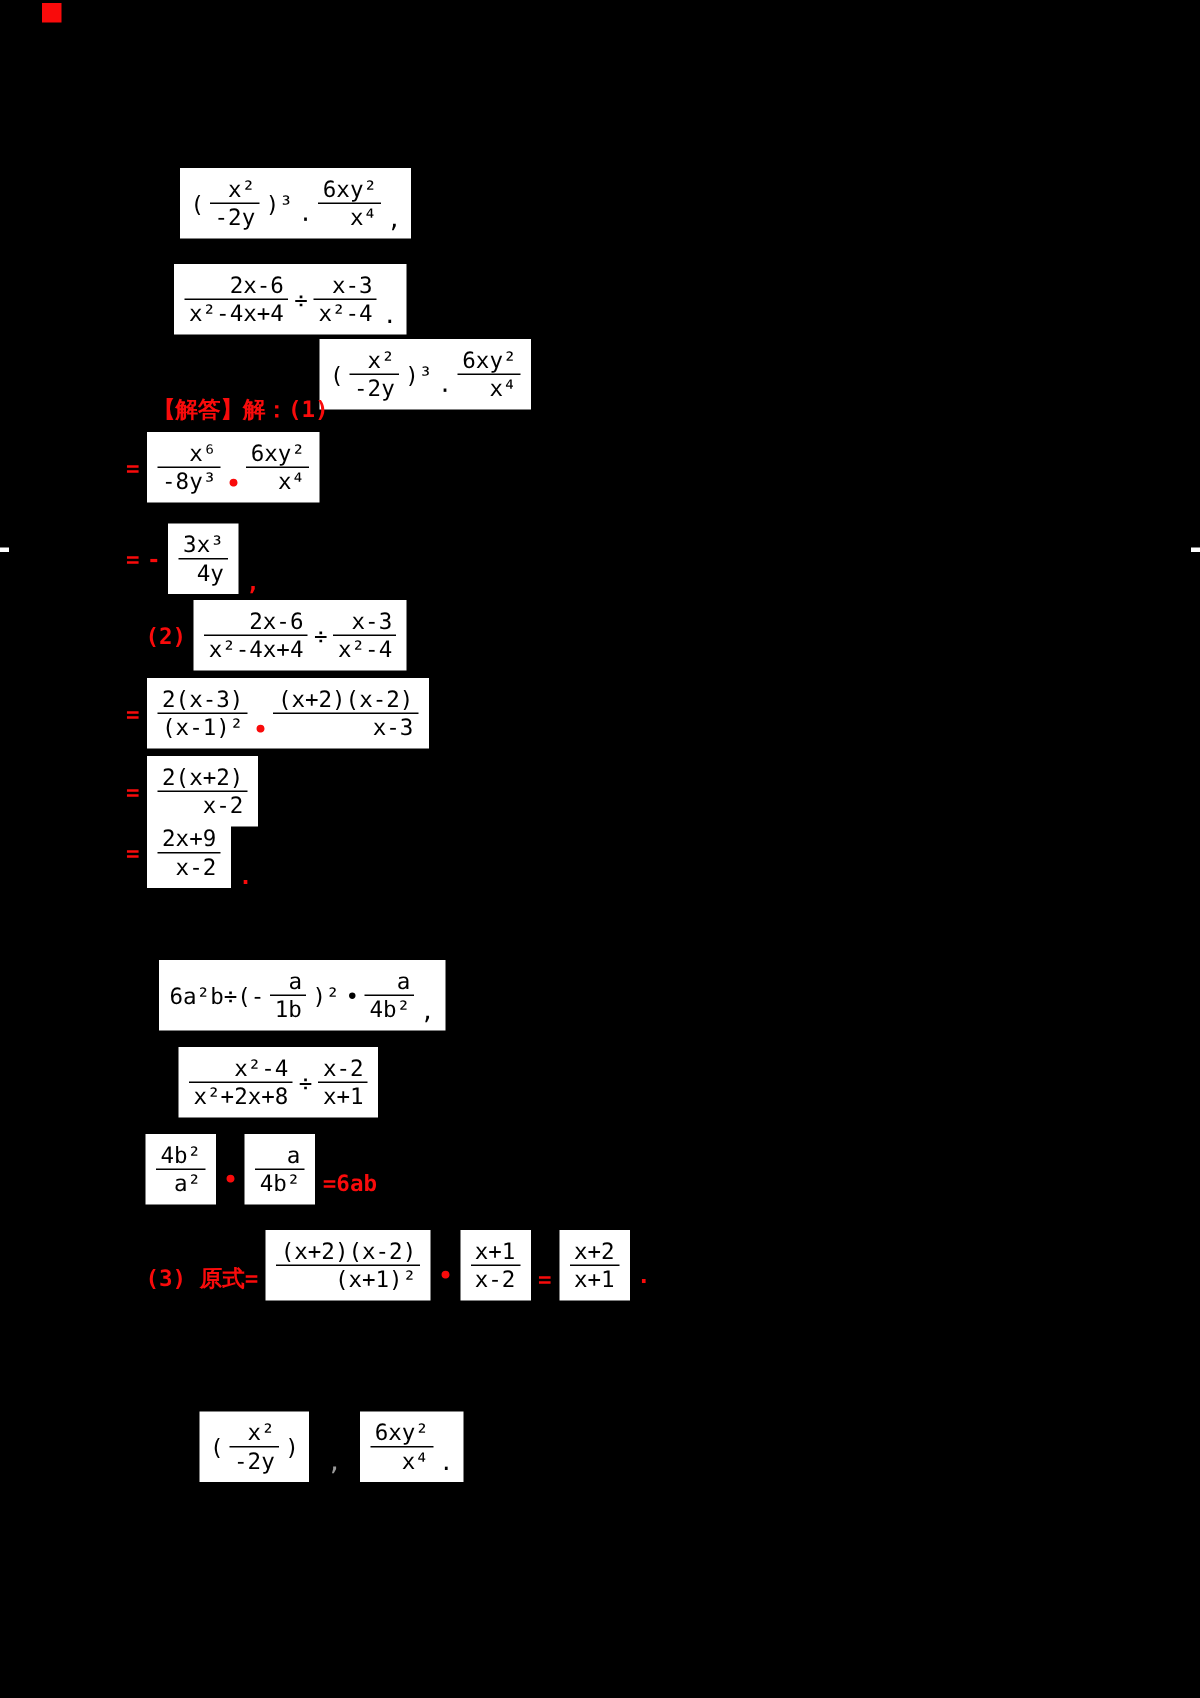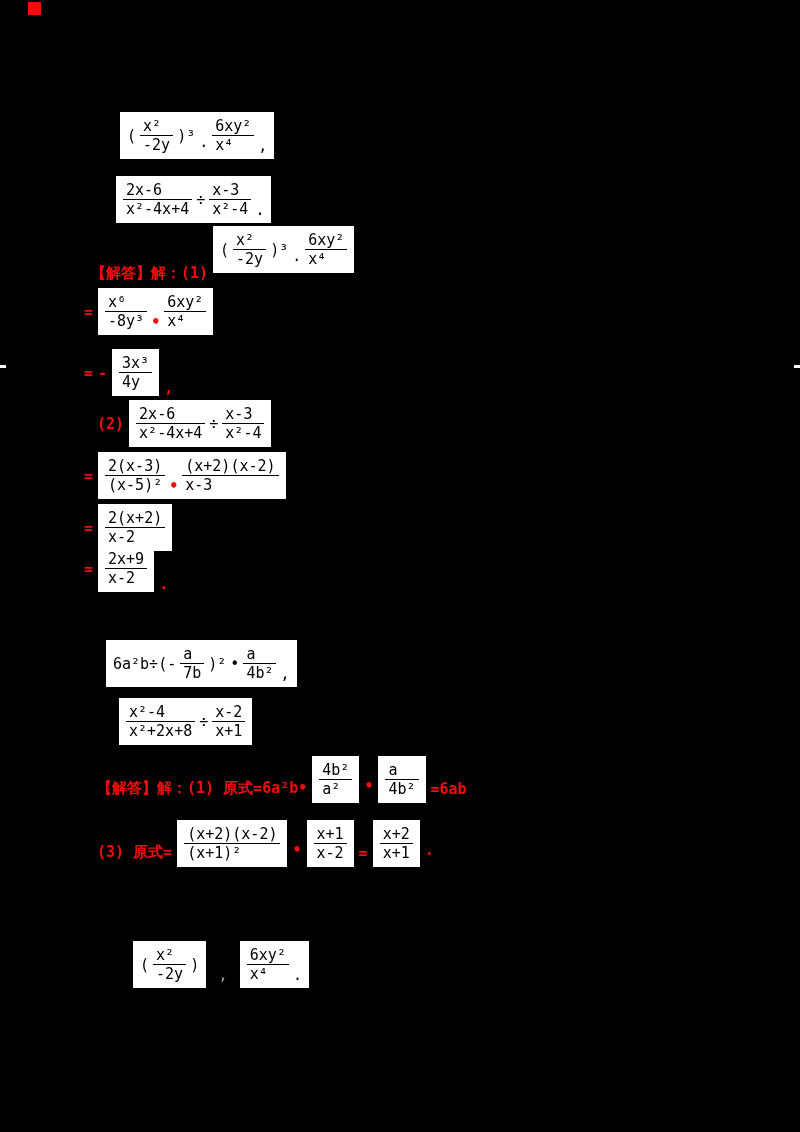--- a/index.html
+++ b/index.html
@@ -11,21 +11,21 @@
   }
   .marker { position: absolute; left: 28px; top: 2px; width: 13px; height: 13px; background: var(--red, #f00); }
   .edge-tick { position: absolute; width: 6px; height: 3px; background: var(--box, #fff); }
   .row { position: absolute; display: flex; align-items: center; gap: 5px; }
   .row.bottom { align-items: flex-end; }
   .fbox {
     background: var(--box, #fff); color: #000;
     display: flex; align-items: center; gap: 4px;
     padding: 5px 7px; font-size: 15px; line-height: 1.2;
   }
-  .frac { display: inline-flex; flex-direction: column; text-align: left; line-height: 1.2; }
+  .frac { display: inline-flex; flex-direction: column; text-align: right; line-height: 1.2; }
   .num { border-bottom: 1.5px solid #000; padding: 0 3px; }
   .den { padding: 0 3px; }
   .red { color: var(--red, #f00); font-weight: bold; }
   .redtext { color: var(--red, #f00); font-weight: bold; font-size: 15px; white-space: nowrap; }
   .low { align-self: flex-end; line-height: 1.1; }
   .dim { color: #999; }
   .mb5 { margin-bottom: 5px; }
   .mb8 { margin-bottom: 8px; }
 </style>
 </head>
@@ -76,21 +76,21 @@
       </span>
     <span>)³</span>
     <span class="low">·</span>
     <span class="frac">
         <span class="num">6xy²</span>
         <span class="den">x⁴</span>
       </span>
   </div>
 </div>
 
-<div class="row" style="left:91px;top:264px">
+<div class="row" style="left:102px;top:264px">
   <span class="redtext">【解答】解：(1)</span>
 </div>
 
 <div class="row" style="left:84px;top:288px">
   <span class="redtext">=</span>
   <div class="fbox">
     <span class="frac">
         <span class="num">x⁶</span>
         <span class="den">-8y³</span>
       </span>
@@ -127,21 +127,21 @@
         <span class="den">x²-4</span>
       </span>
   </div>
 </div>
 
 <div class="row" style="left:84px;top:452px">
   <span class="redtext">=</span>
   <div class="fbox">
     <span class="frac">
         <span class="num">2(x-3)</span>
-        <span class="den">(x-5)²</span>
+        <span class="den">(x-1)²</span>
       </span>
     <span class="red low">•</span>
     <span class="frac">
         <span class="num">(x+2)(x-2)</span>
         <span class="den">x-3</span>
       </span>
   </div>
 </div>
 
 <div class="row" style="left:84px;top:504px">
@@ -163,21 +163,21 @@
       </span>
   </div>
   <span class="redtext low">.</span>
 </div>
 
 <div class="row" style="left:106px;top:640px">
   <div class="fbox">
     <span>6a²b÷(-</span>
     <span class="frac">
         <span class="num">a</span>
-        <span class="den">7b</span>
+        <span class="den">1b</span>
       </span>
     <span>)²</span>
     <span>•</span>
     <span class="frac">
         <span class="num">a</span>
         <span class="den">4b²</span>
       </span>
     <span class="low">,</span>
   </div>
 </div>
@@ -190,21 +190,20 @@
       </span>
     <span>÷</span>
     <span class="frac">
         <span class="num">x-2</span>
         <span class="den">x+1</span>
       </span>
   </div>
 </div>
 
 <div class="row bottom" style="left:97px;top:756px">
-  <span class="redtext mb5">【解答】解：(1) 原式=6a²b•</span>
   <div class="fbox">
     <span class="frac">
         <span class="num">4b²</span>
         <span class="den">a²</span>
       </span>
   </div>
   <span class="redtext mb8">•</span>
   <div class="fbox">
     <span class="frac">
         <span class="num">a</span>

